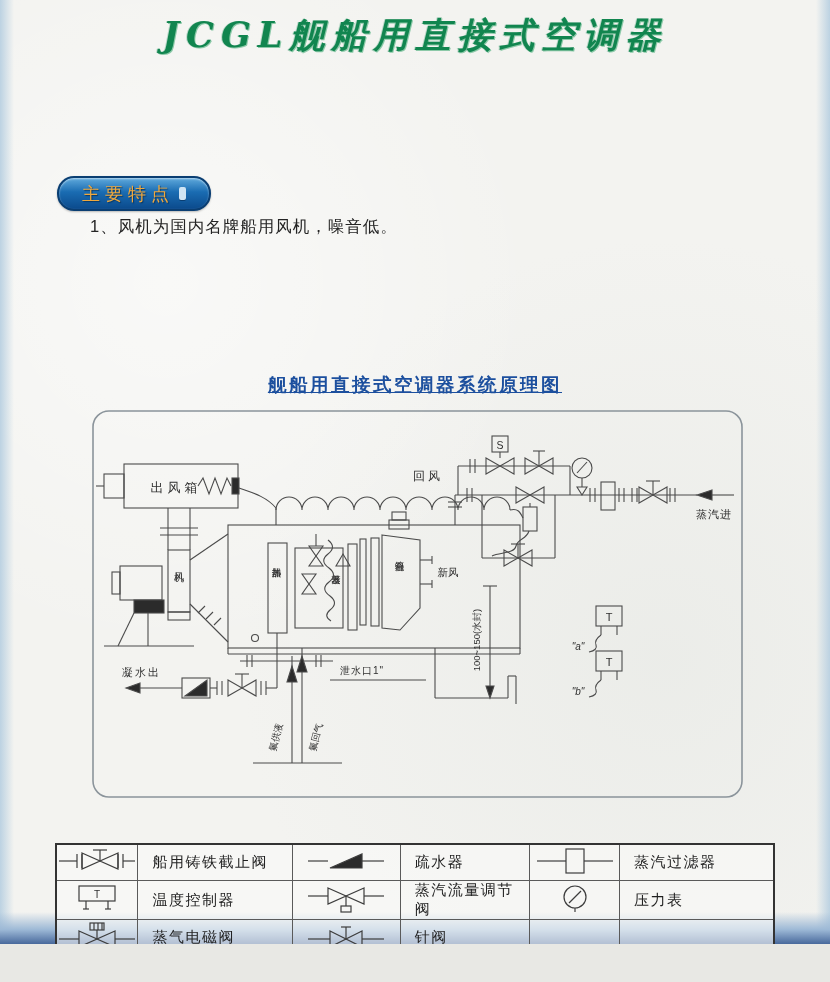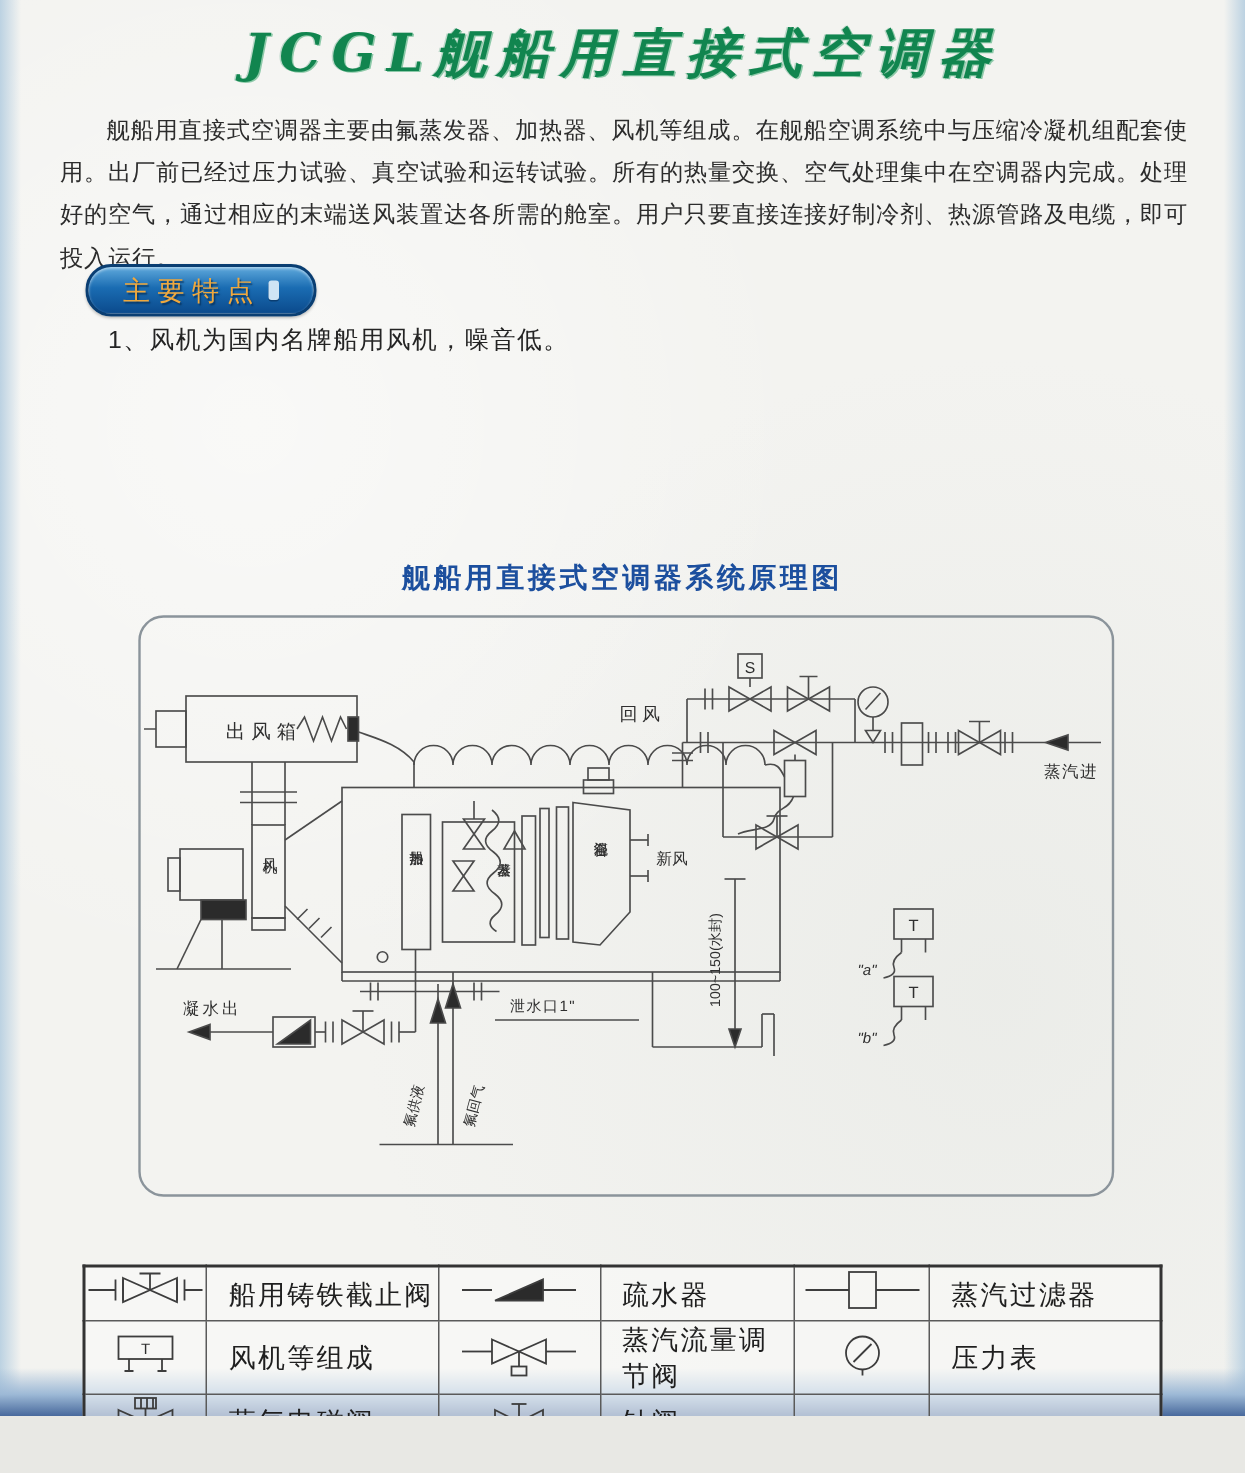--- a/index.html
+++ b/index.html
@@ -21,45 +21,44 @@
   .intro{position:absolute;top:74px;left:40px;right:38px;font-size:15.5px;line-height:1.82;
          color:#2c2c2c;text-align:justify;text-indent:2em;letter-spacing:.5px;}
   .badge{position:absolute;top:176px;left:57px;width:150px;height:31px;border-radius:17px;
          background:linear-gradient(180deg,#5fa9dc 0%,#1a6cb2 45%,#0b4a8c 100%);
          border:2px solid #0a3e72;box-shadow:inset 0 1px 2px rgba(255,255,255,.55),0 1px 2px rgba(0,0,0,.25);
          display:flex;align-items:center;justify-content:center;}
   .badge-text{color:#efa83d;font-weight:normal;font-size:18px;letter-spacing:5px;
          text-shadow:1px 1px 1px #083765;}
   .badge-marker{display:inline-block;width:7px;height:13px;margin-left:5px;border-radius:2px;
          background:#cfe4f4;box-shadow:0 1px 0 #0a3e72;}
-  .features{position:absolute;top:216px;left:72px;right:60px;}
+  .features{position:absolute;top:216px;left:90px;right:60px;}
   .feature-item{font-size:16.5px;color:#242424;margin-bottom:11px;letter-spacing:1px;}
   .diagram-title{position:absolute;top:372px;left:0;width:100%;text-align:center;
-         font-size:18.5px;font-weight:bold;color:#1c4f9e;letter-spacing:2.5px;}
+         font-size:18.5px;font-weight:bold;color:#1c4f9e;letter-spacing:2.5px;text-decoration:underline;}
   .diagram-wrap{position:absolute;top:408px;left:90px;width:655px;height:392px;}
   svg text{font-family:"Liberation Sans","DejaVu Sans",sans-serif;fill:#2f2f2f;stroke:none;}
   .vtext{writing-mode:vertical-rl;text-orientation:upright;}
   .legend{position:absolute;top:843px;left:55px;width:720px;border-collapse:collapse;
           background:rgba(250,250,248,.6);}
   .legend td{border:1.3px solid #5a5a5a;height:35px;padding:0;}
   .legend{border:2px solid #333;}
   .legend td.sym{text-align:center;vertical-align:middle;}
-  .legend td.name{font-size:18px;color:#1f1f1f;padding-left:14px;letter-spacing:1.5px;}
+  .legend td.name{font-size:15px;color:#1f1f1f;padding-left:14px;letter-spacing:1.5px;}
 </style>
 </head>
 <body>
 
 <div class="page">
   <div class="edge-left"></div>
   <div class="edge-right"></div>
   <div class="edge-bottom"></div>
 
   <div class="title">JCGL舰船用直接式空调器</div>
 
-  <div class="intro">舰船用直接式空调器主要由氟蒸发器、加热器、风机等组成。在舰船空调系统中与压缩冷凝机组配套使用。出厂前已经过压力试验、真空试验和运转试验。所有的热量交换、空气处理集中在空调器内完成。处理好的空气，通过相应的末端送风装置达各所需的舱室。用户只要直接连接好制冷剂、热源管路及电缆，即可投入运行。</div>
 
   <div class="badge">
     <span class="badge-text">主要特点</span>
     <span class="badge-marker"></span>
   </div>
 
   <div class="features">
     <div class="feature-item">1、风机为国内名牌船用风机，噪音低。</div>
   </div>
 
@@ -348,21 +347,21 @@
               <g stroke="#3d3d3d" stroke-width="1.2" fill="none">
           <rect x="22" y="3" width="36" height="15"></rect>
           <text x="40" y="14.5" font-size="10" text-anchor="middle" fill="#2f2f2f" stroke="none">T</text>
           <line x1="29" y1="18" x2="29" y2="26"></line>
                 <line x1="51" y1="18" x2="51" y2="26"></line>
           <line x1="26" y1="26" x2="32" y2="26"></line>
                 <line x1="48" y1="26" x2="54" y2="26"></line>
         </g>
             </svg>
       </td>
-      <td class="name">风机等组成</td>
+      <td class="name">温度控制器</td>
       <td class="sym">
         <svg width="80" height="30" viewBox="0 0 80 30">
               <g stroke="#3d3d3d" stroke-width="1.2" fill="none">
           <line x1="2" y1="13" x2="22" y2="13"></line>
                 <polygon points="22,5 40,13 22,21"></polygon>
                 <polygon points="58,5 40,13 58,21"></polygon>
           <line x1="40" y1="13" x2="40" y2="23"></line>
                 <rect x="35" y="23" width="10" height="6"></rect>
                 <line x1="58" y1="13" x2="78" y2="13"></line>
         </g>

